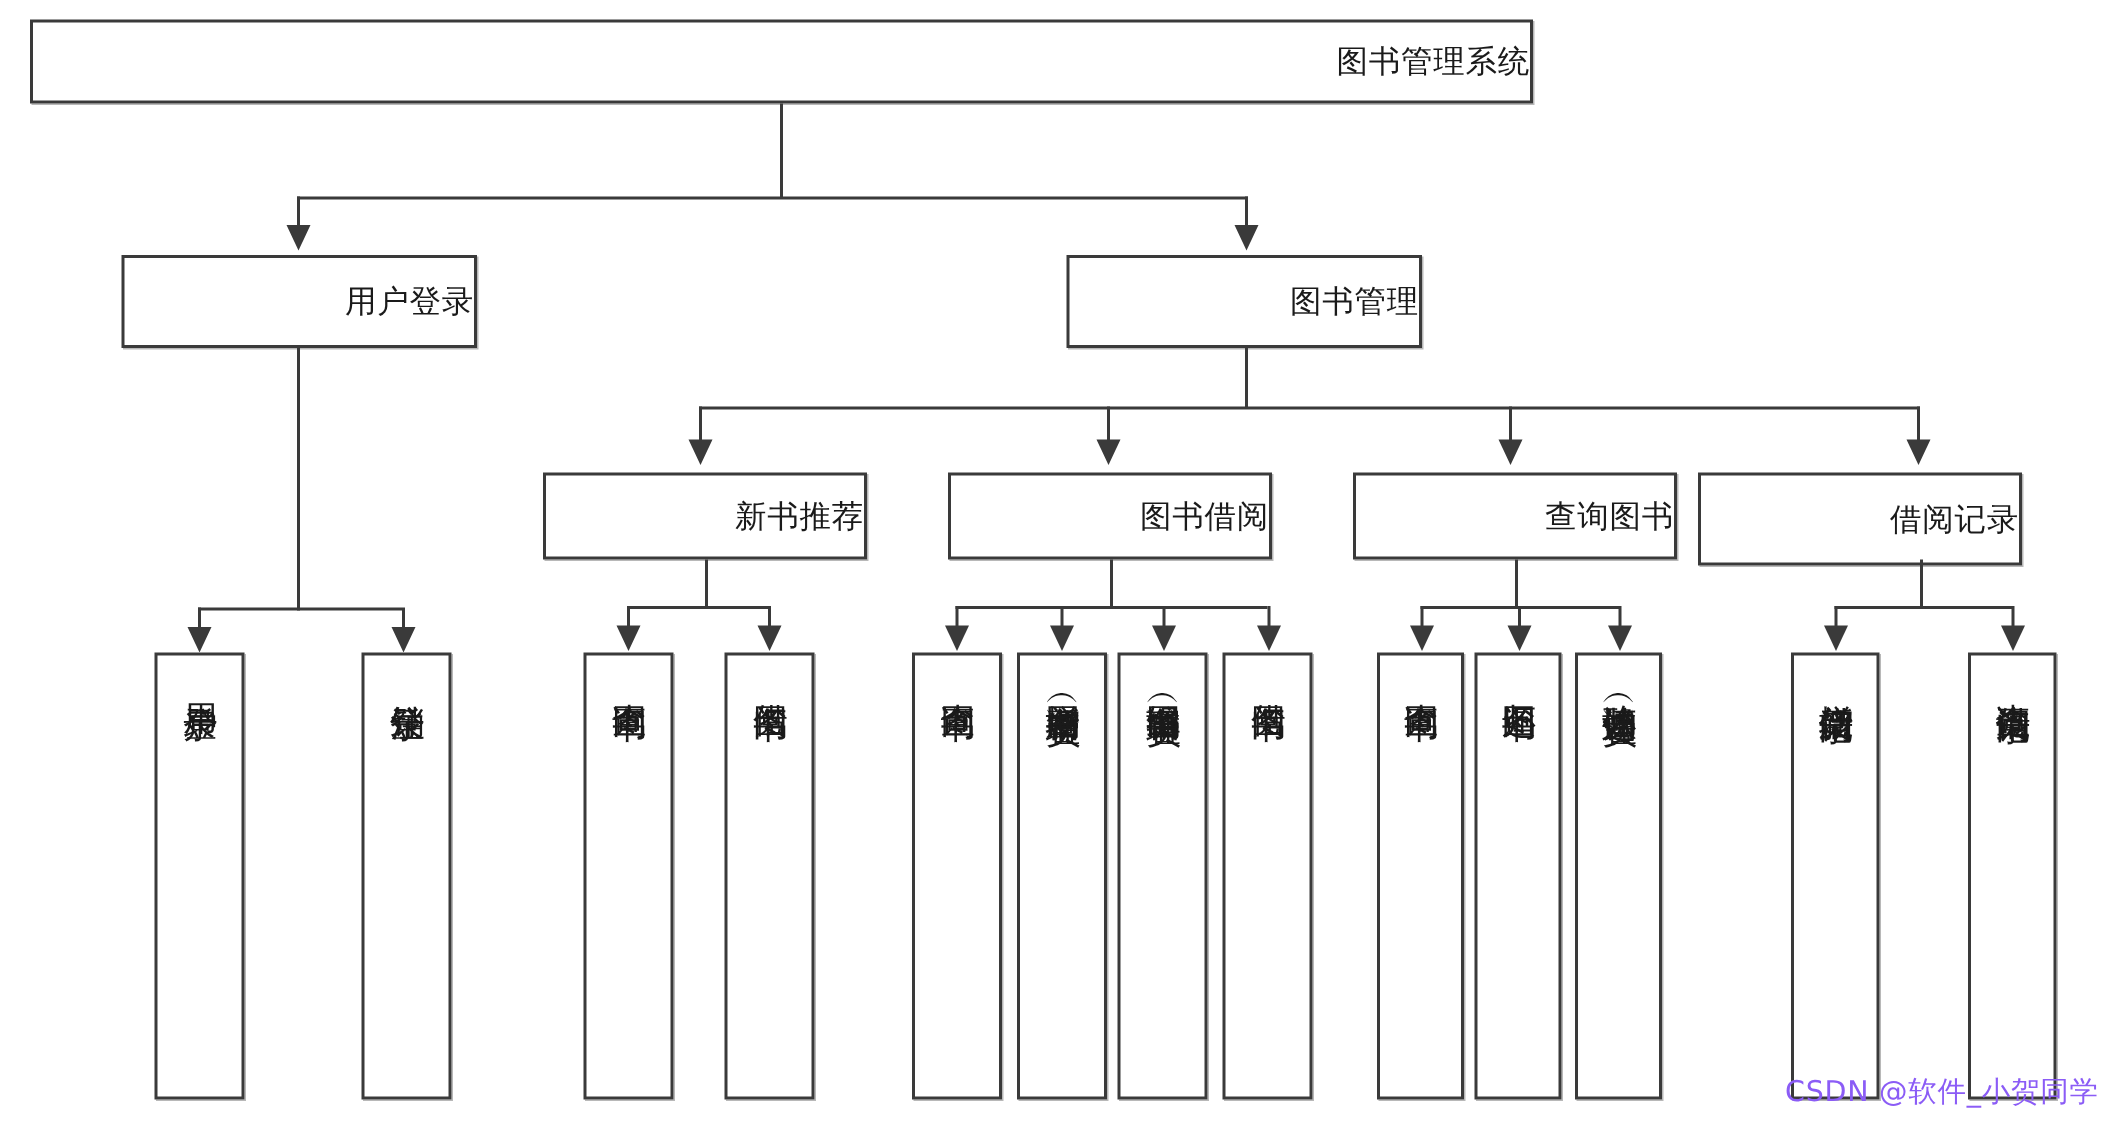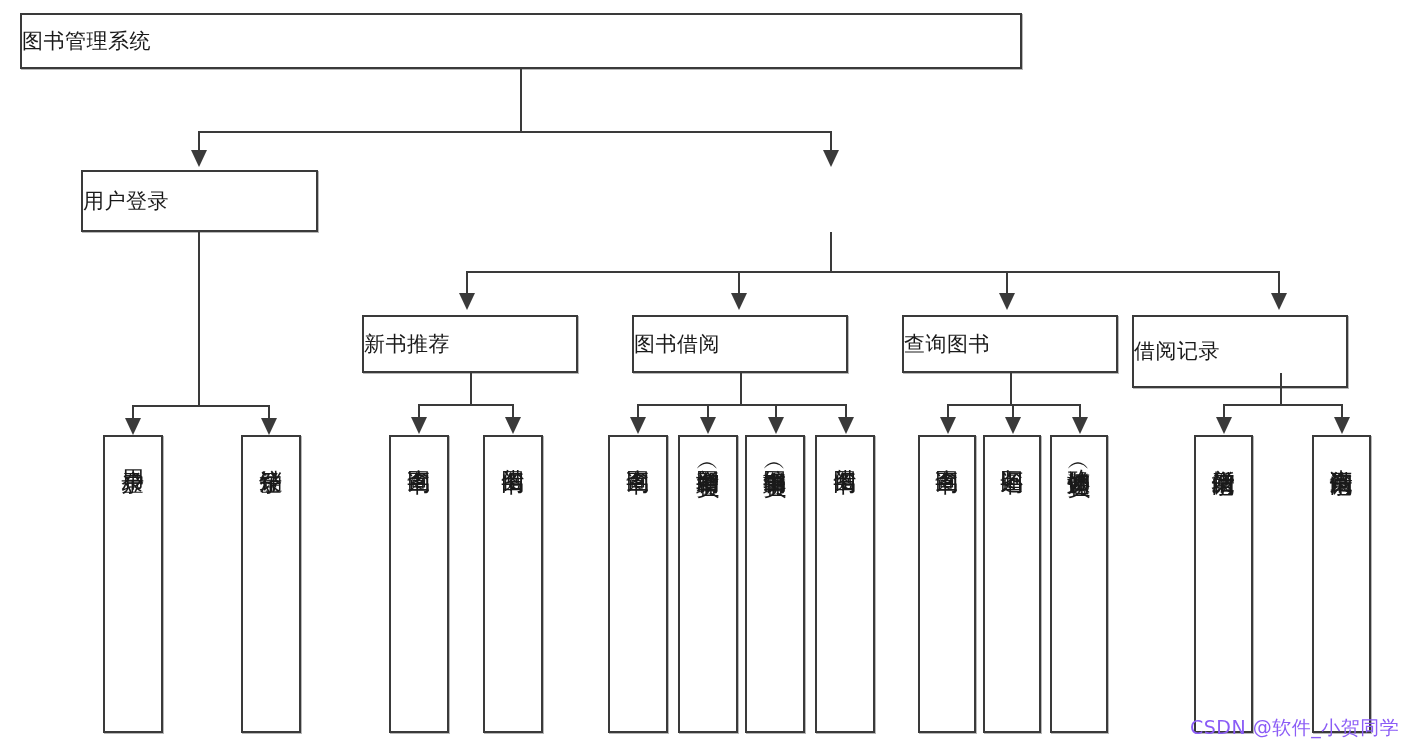--- a/index.html
+++ b/index.html
@@ -15,21 +15,21 @@
     font-family: "DejaVu Sans", "Liberation Sans", sans-serif;
     overflow: hidden;
   }
   .node {
     position: absolute;
     box-sizing: border-box;
     background: #ffffff;
     border: 2px solid #3a3a3a;
     display: flex;
     align-items: center;
-    justify-content: flex-start;
+    justify-content: flex-end;
     color: #1a1a1a;
     box-shadow: 1px 1px 0 #b8b8b8;
   }
   .node .label {
     font-size: 21px;
     line-height: 1.18;
     letter-spacing: 0.5px;
     white-space: nowrap;
   }
   .node.vert {
@@ -80,20 +80,23 @@
 
   <div class="seg h" style="left:198px; top:131px; width:634px;"></div>
 
   <div class="seg v" style="left:198px; top:131px; height:21px;"></div>
   <div class="arrow" style="left:191px; top:150px;"></div>
   <div class="seg v" style="left:830px; top:131px; height:21px;"></div>
   <div class="arrow" style="left:823px; top:150px;"></div>
 
   <div class="node" style="left:81px; top:170px; width:237px; height:62px;">
     <span class="label">用户登录</span>
+  </div>
+  <div class="node" style="left:711px; top:170px; width:237px; height:62px;">
+    <span class="label">图书管理</span>
   </div>
 
   <div class="seg v" style="left:198px; top:232px; height:175px;"></div>
   <div class="seg h" style="left:132px; top:405px; width:136px;"></div>
   <div class="seg v" style="left:132px; top:405px; height:16px;"></div>
   <div class="arrow" style="left:125px; top:418px;"></div>
   <div class="seg v" style="left:268px; top:405px; height:16px;"></div>
   <div class="arrow" style="left:261px; top:418px;"></div>
 
   <div class="seg v" style="left:830px; top:232px; height:40px;"></div>
@@ -109,21 +112,21 @@
 
   <div class="node" style="left:632px; top:315px; width:216px; height:58px;">
     <span class="label">图书借阅</span>
   </div>
   <div class="node" style="left:362px; top:315px; width:216px; height:58px;">
     <span class="label">新书推荐</span>
   </div>
   <div class="node" style="left:902px; top:315px; width:216px; height:58px;">
     <span class="label">查询图书</span>
   </div>
-  <div class="node" style="left:1132px; top:315px; width:216px; height:73px;">
+  <div class="node" style="left:1132px; top:315px; width:216px; height:62px;">
     <span class="label">借阅记录</span>
   </div>
 
   <div class="seg v" style="left:470px; top:373px; height:32px;"></div>
   <div class="seg h" style="left:418px; top:404px; width:95px;"></div>
   <div class="seg v" style="left:418px; top:404px; height:16px;"></div>
   <div class="arrow" style="left:411px; top:417px;"></div>
   <div class="seg v" style="left:512px; top:404px; height:16px;"></div>
   <div class="arrow" style="left:505px; top:417px;"></div>
 

